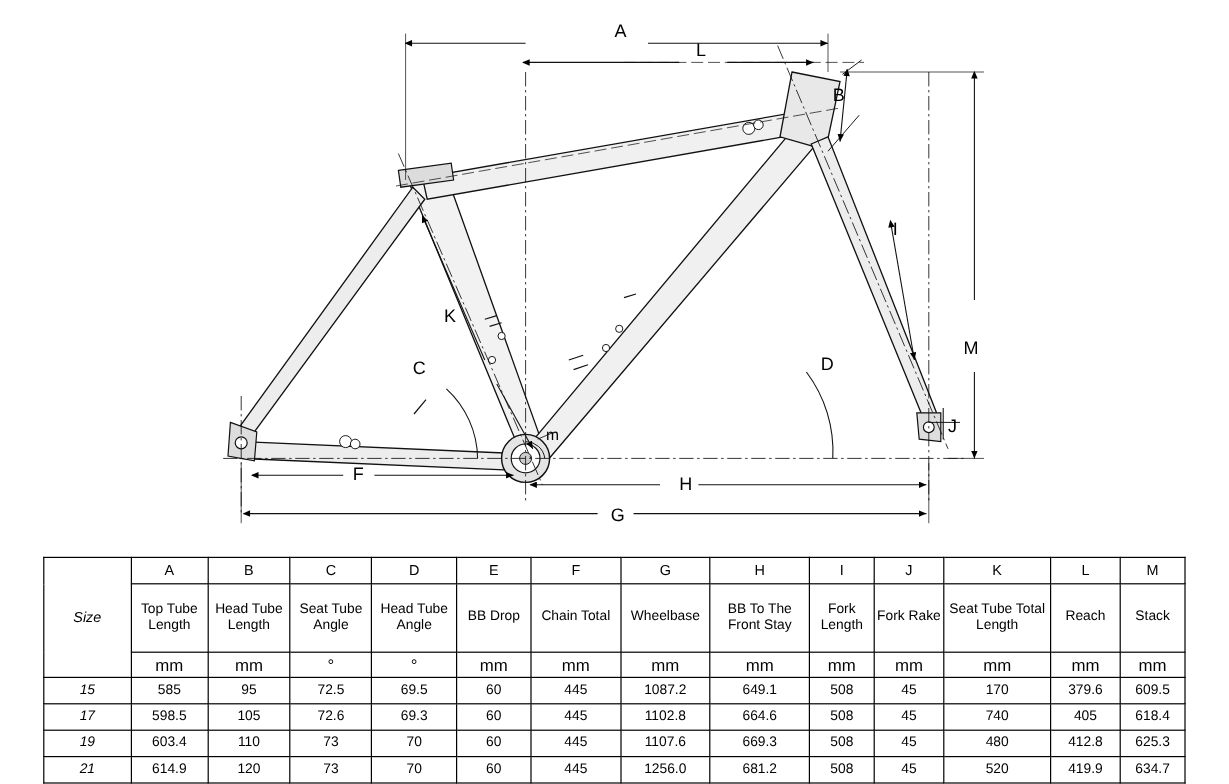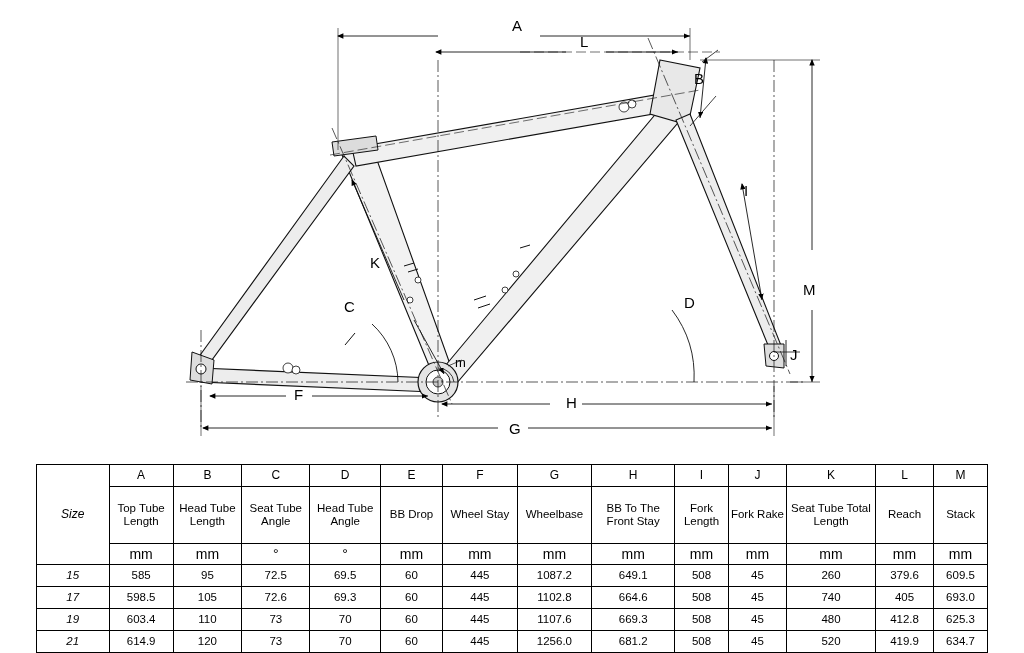--- a/index.html
+++ b/index.html
@@ -249,21 +249,21 @@
           <td>K</td>
           <td>L</td>
           <td>M</td>
         </tr>
         <tr class="names">
           <td>Top Tube Length</td>
           <td>Head Tube Length</td>
           <td>Seat Tube Angle</td>
           <td>Head Tube Angle</td>
           <td>BB Drop</td>
-          <td>Wheel Stay</td>
+          <td>Chain Total</td>
           <td>Wheelbase</td>
           <td>BB To The Front Stay</td>
           <td>Fork Length</td>
           <td>Fork Rake</td>
           <td>Seat Tube Total Length</td>
           <td>Reach</td>
           <td>Stack</td>
         </tr>
         <tr class="units">
           <td>mm</td>
@@ -286,39 +286,39 @@
           <td>585</td>
           <td>95</td>
           <td>72.5</td>
           <td>69.5</td>
           <td>60</td>
           <td>445</td>
           <td>1087.2</td>
           <td>649.1</td>
           <td>508</td>
           <td>45</td>
-          <td>260</td>
+          <td>170</td>
           <td>379.6</td>
           <td>609.5</td>
         </tr>
         <tr class="data">
           <td class="size-cell">17</td>
           <td>598.5</td>
           <td>105</td>
           <td>72.6</td>
           <td>69.3</td>
           <td>60</td>
           <td>445</td>
           <td>1102.8</td>
           <td>664.6</td>
           <td>508</td>
           <td>45</td>
           <td>740</td>
           <td>405</td>
-          <td>693.0</td>
+          <td>618.4</td>
         </tr>
         <tr class="data">
           <td class="size-cell">19</td>
           <td>603.4</td>
           <td>110</td>
           <td>73</td>
           <td>70</td>
           <td>60</td>
           <td>445</td>
           <td>1107.6</td>

